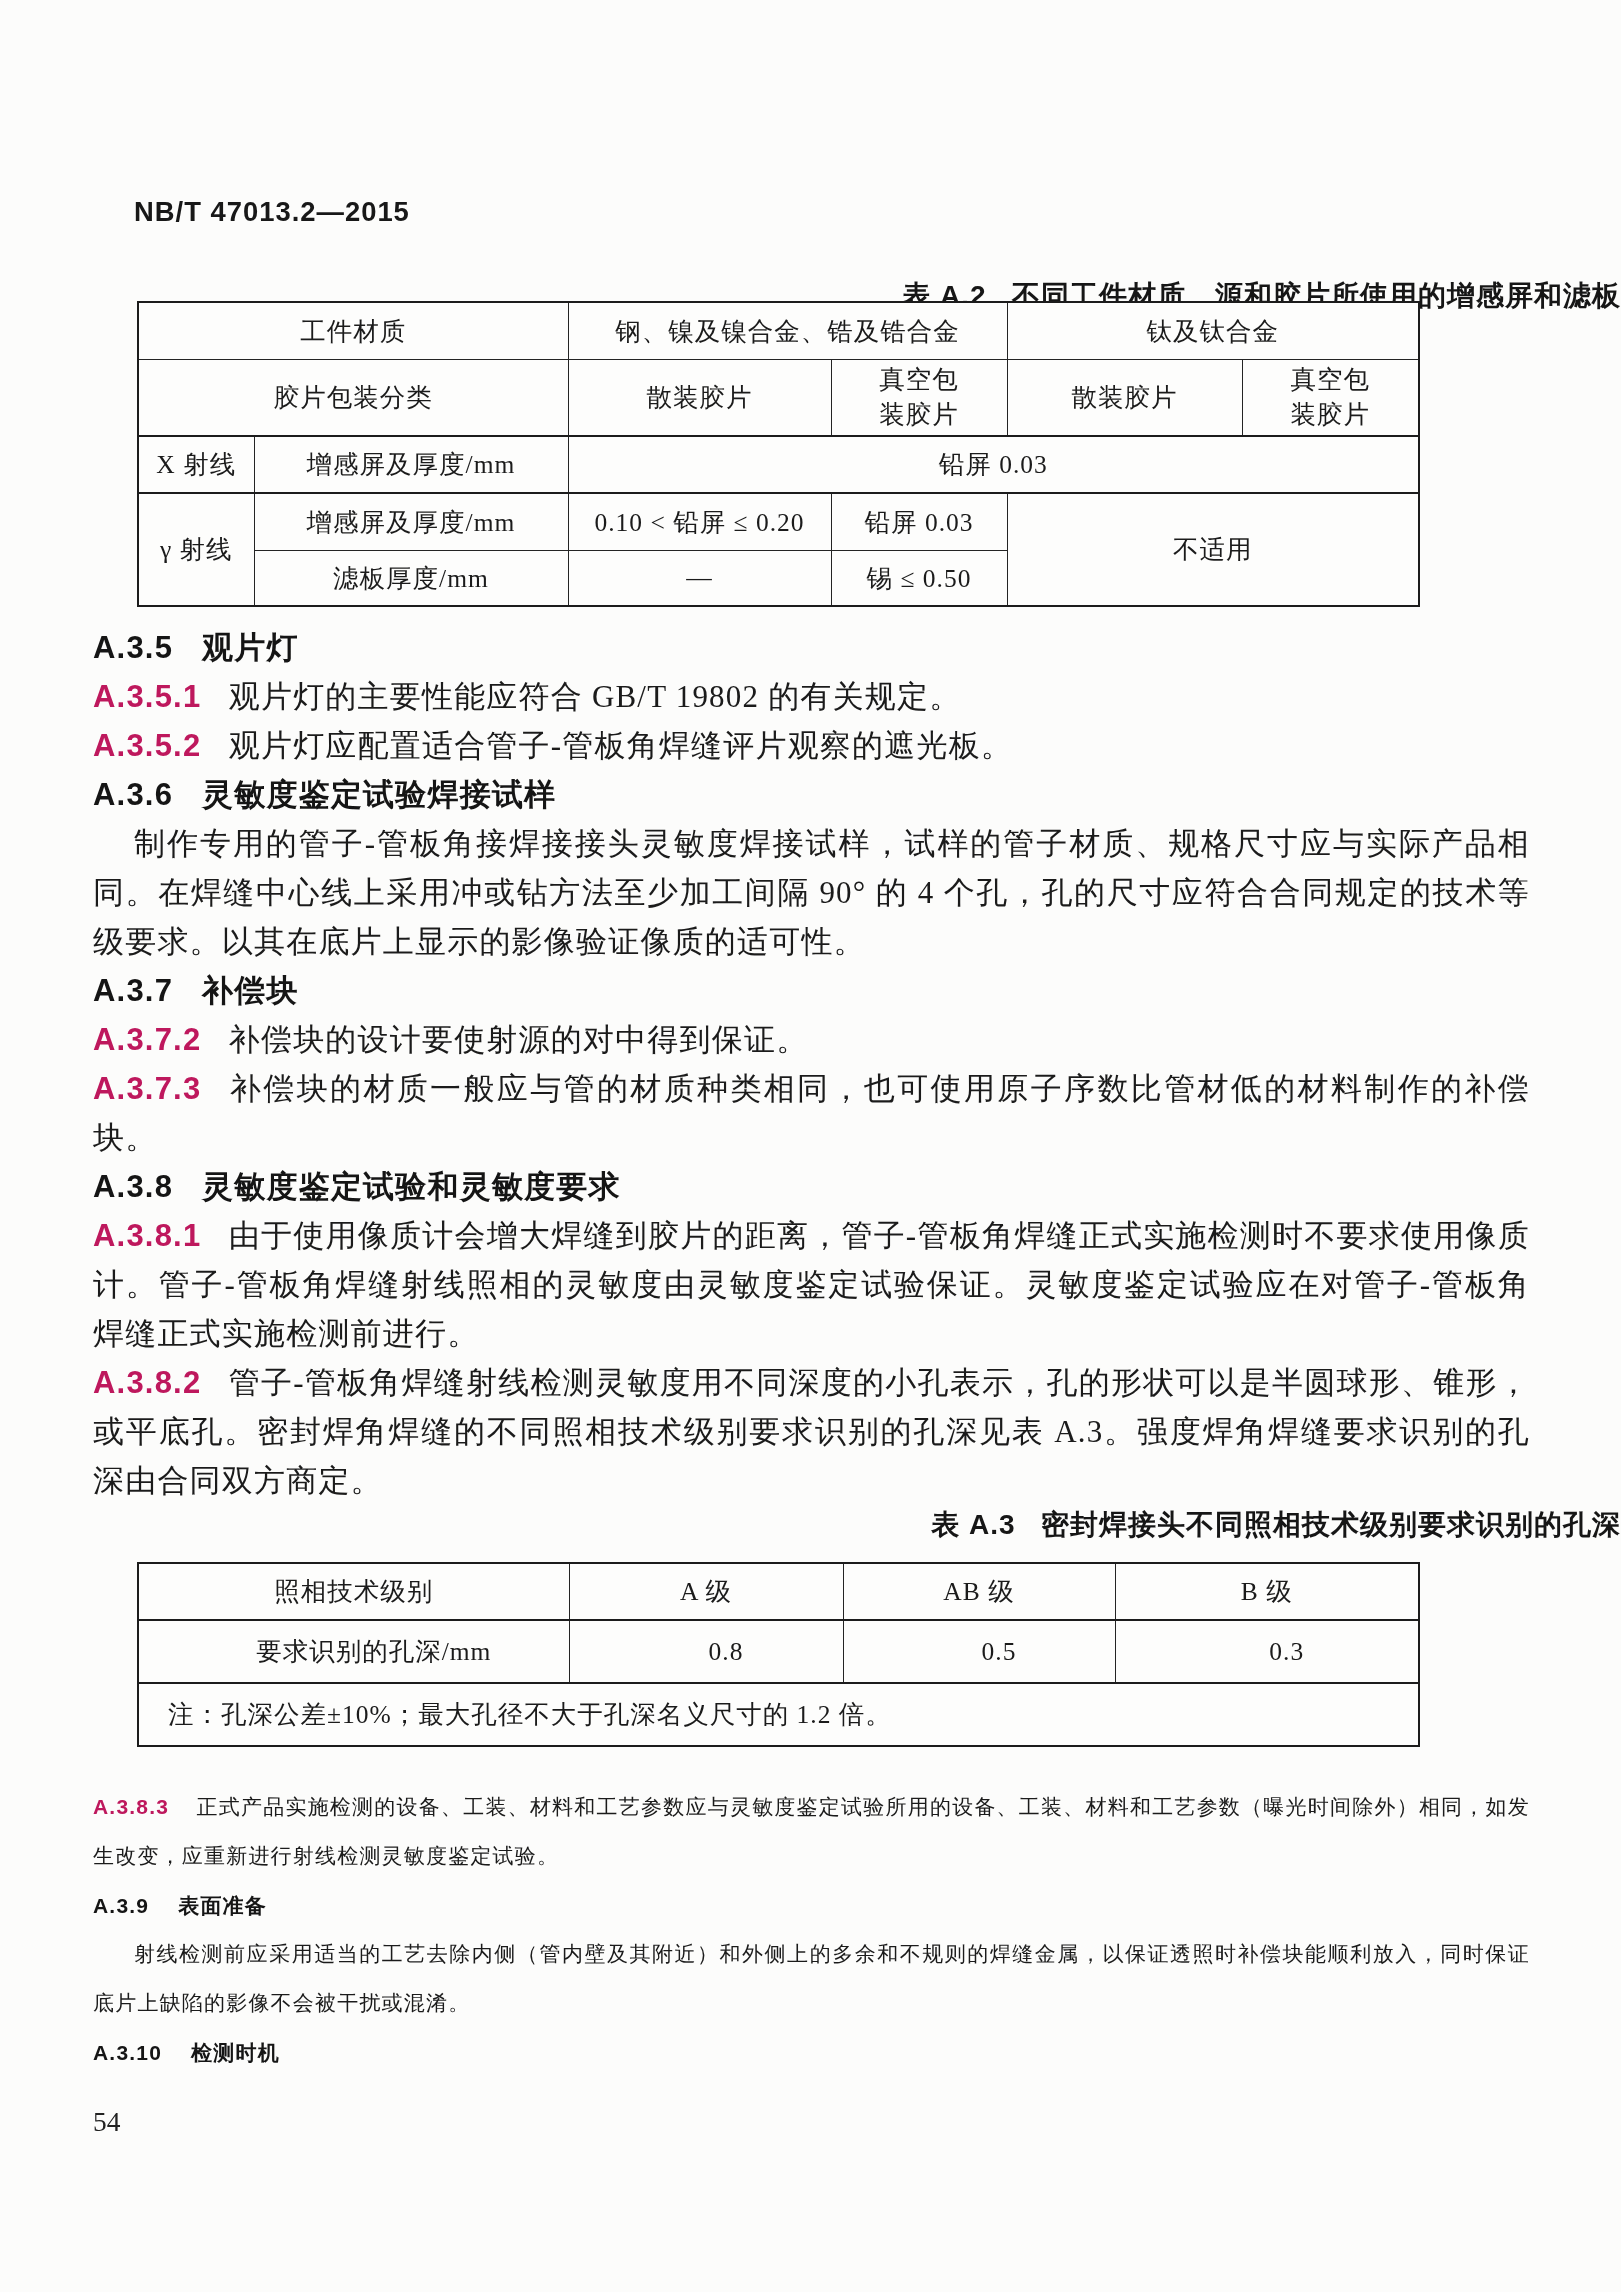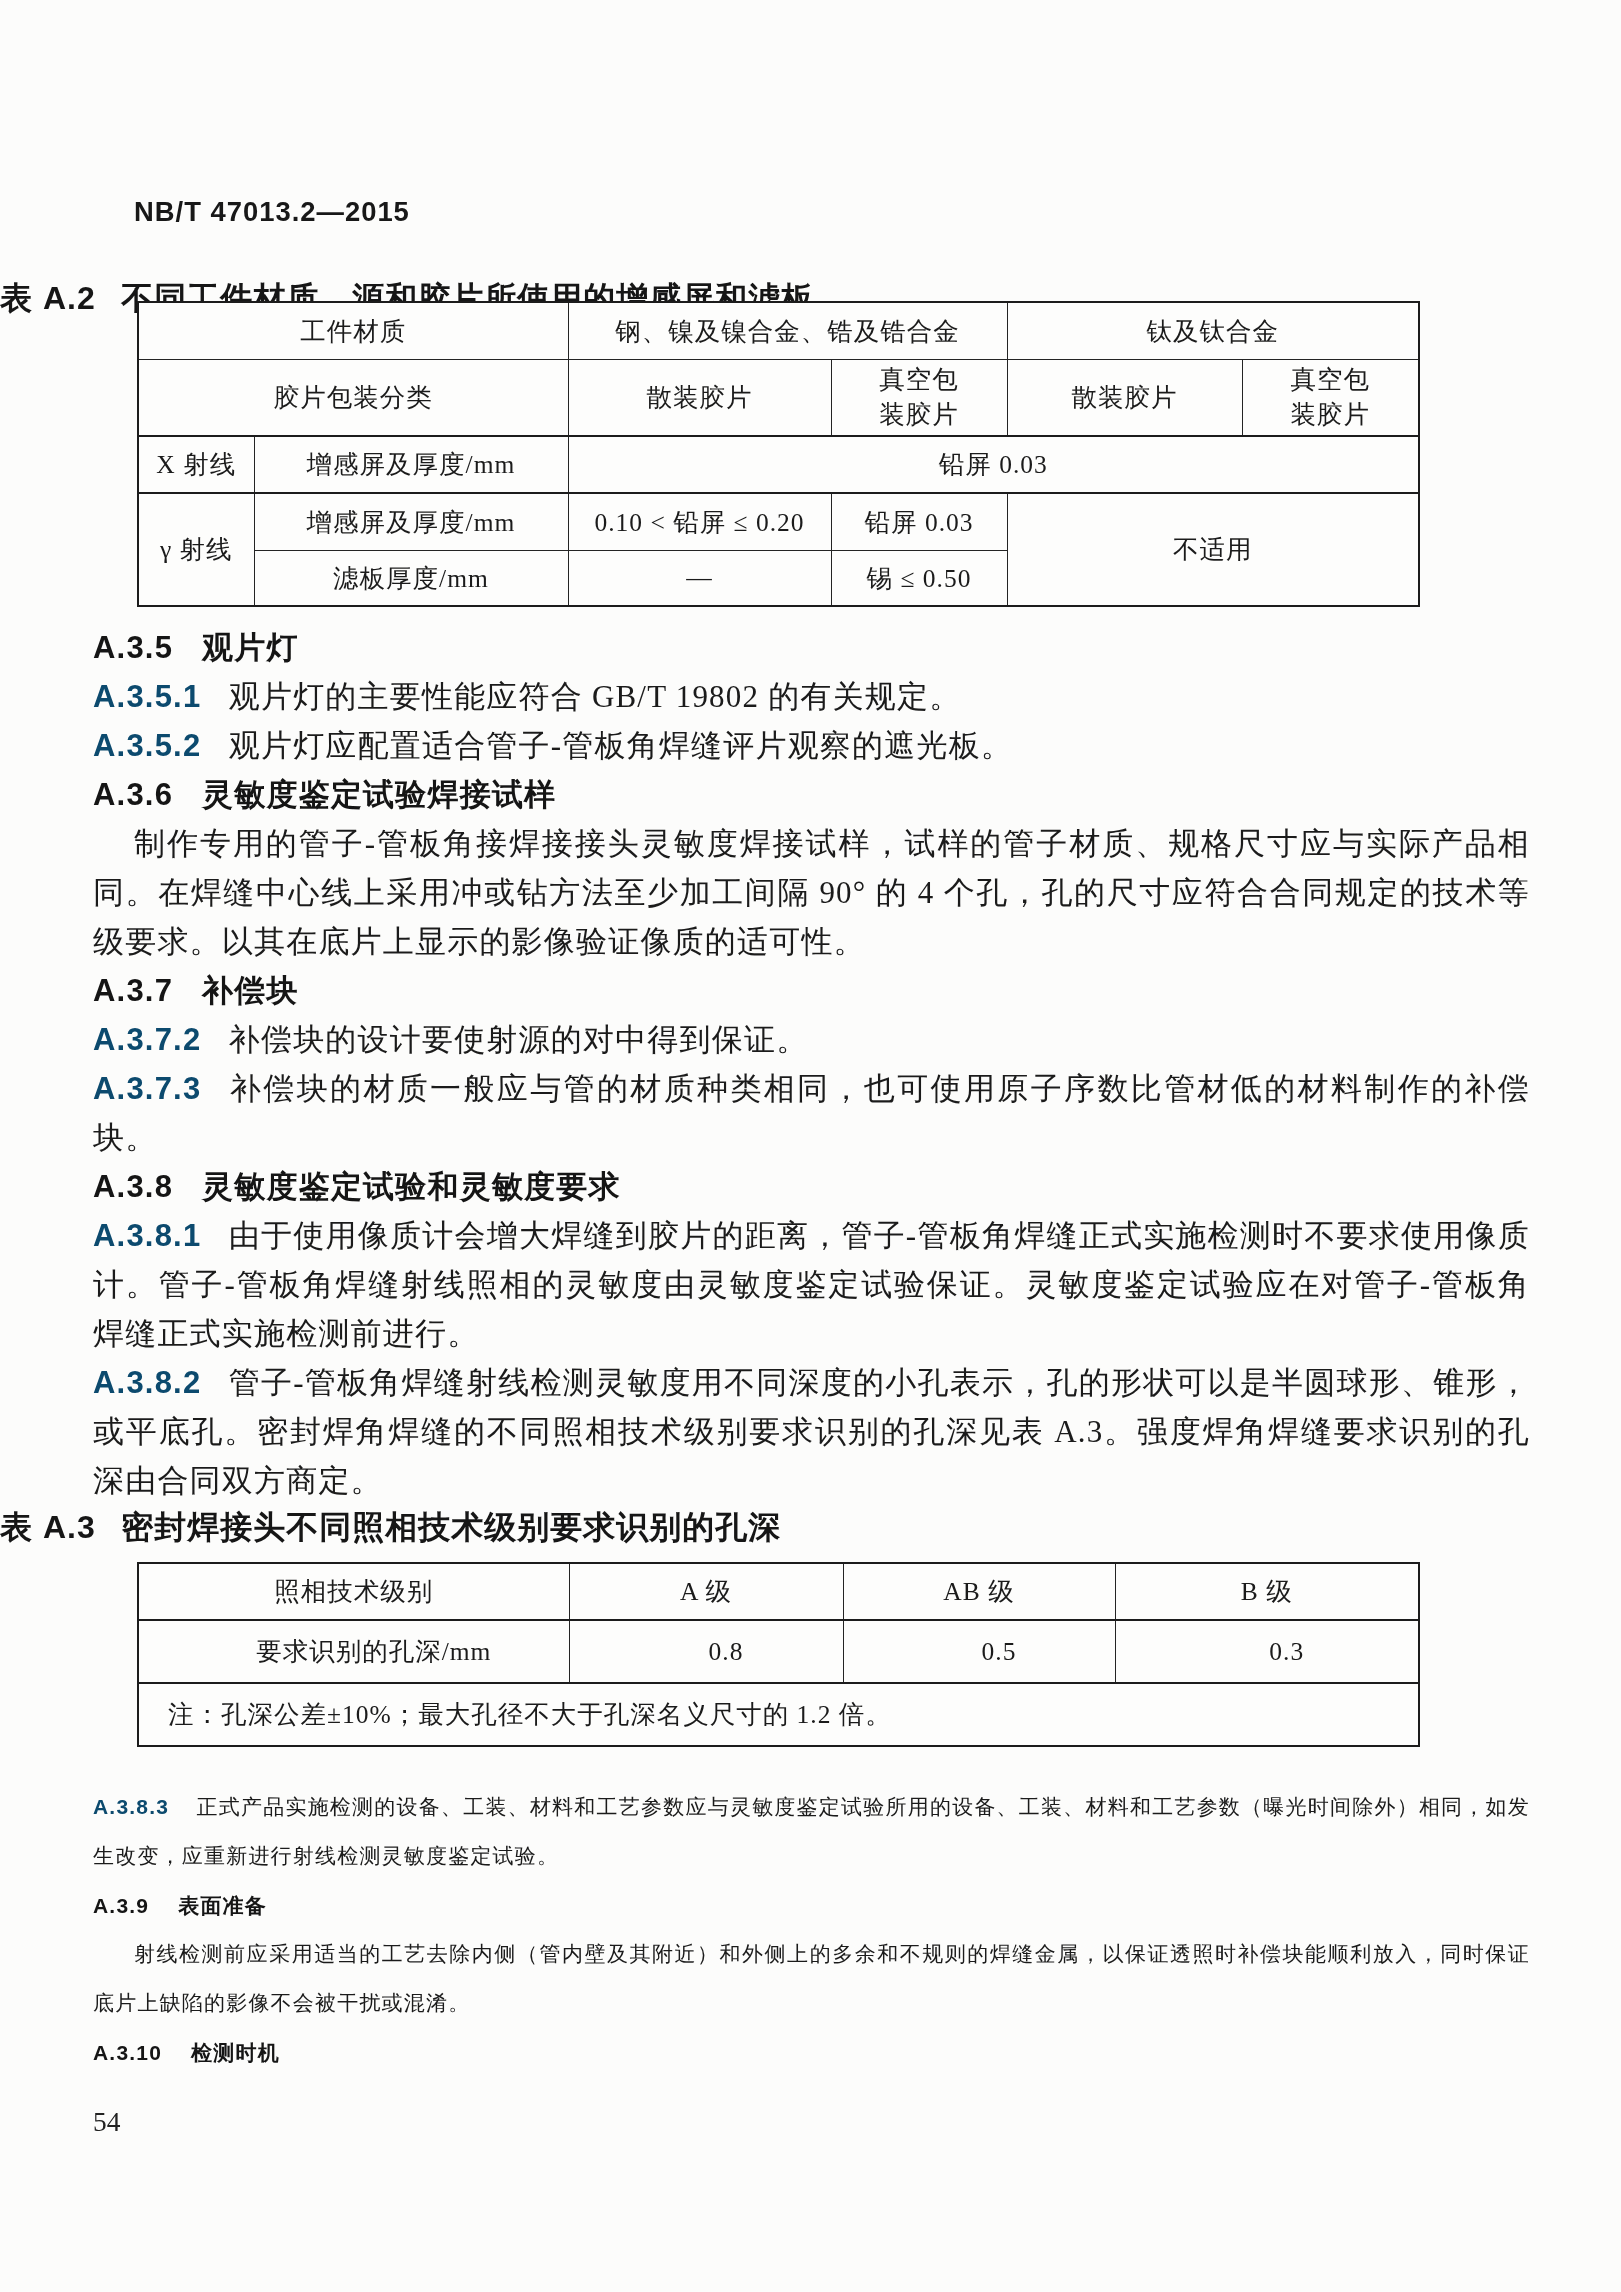--- a/index.html
+++ b/index.html
@@ -16,23 +16,23 @@
     overflow:hidden;
   }
   
   .std-header{
     position:absolute;left:134px;top:196px;
     font-family:"Liberation Sans","DejaVu Sans",sans-serif;
     font-weight:700;font-size:27.4px;letter-spacing:1px;color:#181818;
   }
   
   .tbl-caption{
-    width:1621px;text-align:left;
-    font-family:"Liberation Sans","DejaVu Sans",sans-serif;
-    font-weight:700;font-size:32px;color:#161616;letter-spacing:1px;
+    width:1621px;text-align:right;
+    font-family:"Liberation Sans","DejaVu Sans",sans-serif;
+    font-weight:700;font-size:28px;color:#161616;letter-spacing:1px;
   }
   .cap-a2{position:absolute;left:0;top:277px;}
   .caption-label{margin-right:25.5px;}
   
   table.tbl{
     border-collapse:collapse;
     table-layout:fixed;
     background:#fdfdfc;
   }
   table.tbl td{
@@ -56,21 +56,21 @@
     font-size:31px;line-height:49px;letter-spacing:1.2px;
     text-align:justify;
   }
   .sec-heading{
     font-family:"Liberation Sans","DejaVu Sans",sans-serif;
     font-weight:700;color:#151515;
   }
   .sec-heading .num{margin-right:29px;}
   .clause .num{
     font-family:"Liberation Sans","DejaVu Sans",sans-serif;
-    font-weight:700;color:#0c4a6e;
+    font-weight:700;color:#be185d;
     margin-right:27.4px;
   }
   .para{text-indent:41px;}
   .block{margin:0;}
   .var{font-style:italic;font-family:"Liberation Serif","DejaVu Serif",serif;}
   sub{font-size:0.62em;}
   
   .cap-a3{position:absolute;left:0;top:1506px;}
   .tbl-a3{position:absolute;left:137px;top:1562px;width:1281px;}
   .tbl-a3 tr.r1 td{height:55px;}

